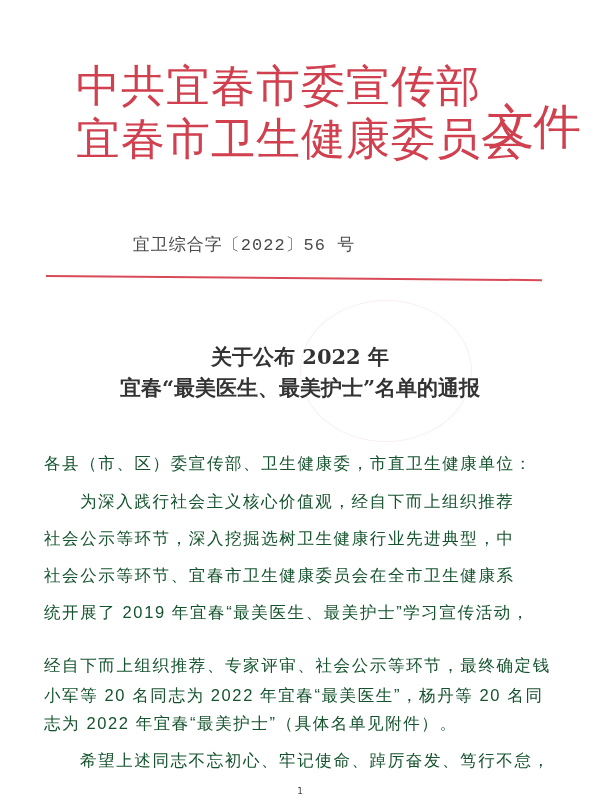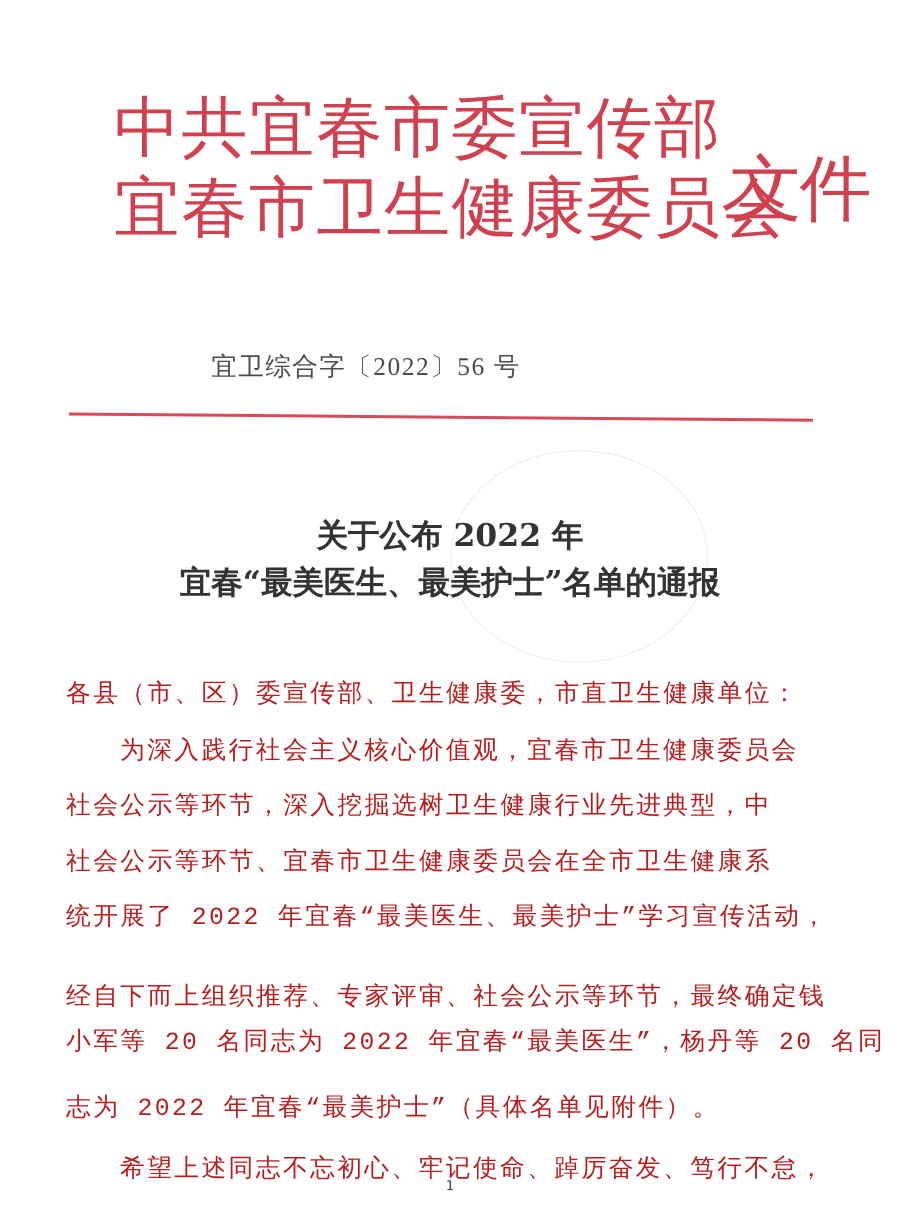--- a/index.html
+++ b/index.html
@@ -7,30 +7,30 @@
          font-family: "DejaVu Serif", "Liberation Serif", serif; color: #2b2b2b; }
   .header-org { position: absolute; left: 40px; color: #d0404f;
                 font-family: "DejaVu Serif", "Liberation Serif", serif;
                 font-size: 44px; letter-spacing: 1px; line-height: 52px; white-space: nowrap; margin-left: 36px; }
   #org1 { top: 60px; }
   #org2 { top: 113px; }
   #wenjian { position: absolute; left: 487px; top: 100px; color: #d0404f;
              font-size: 48px; line-height: 52px; letter-spacing: -2px;
              font-family: "DejaVu Serif", "Liberation Serif", serif; white-space: nowrap; }
   #docnum { position: absolute; top: 233px; left: 0; width: 488px; text-align: center;
-            font-family: Liberation Serif, serif;
+            font-family: Liberation Mono, monospace;
             font-size: 17px; color: #4a4a4a; letter-spacing: 1px; }
   #redline { position: absolute; left: 46px; top: 275px; width: 496px; height: 0;
              border-top: 2px solid #d84a57; transform: rotate(0.48deg); transform-origin: left center; }
   .title { position: absolute; left: 0; width: 600px; text-align: center; font-weight: bold;
            font-family: "DejaVu Serif", "Liberation Serif", serif; font-size: 21px; color: #333; white-space: nowrap; }
   #title1 { top: 343px; }
   #title2 { top: 374px; text-align: center; }
-  .body-line { position: absolute; left: 44px; font-size: 16.5px; line-height: 22px; color: #b91c1c;
-               font-family: Liberation Mono, monospace; white-space: nowrap; letter-spacing: 1.6px; }
+  .body-line { position: absolute; left: 44px; font-size: 16.5px; line-height: 22px; color: #14532d;
+               font-family: Liberation Sans, sans-serif; white-space: nowrap; letter-spacing: 1.6px; }
   .indent { left: 80px; }
   #pagenum { position: absolute; top: 786px; left: 0; width: 600px; text-align: center;
              font-size: 9px; color: #444; font-family: "DejaVu Sans", sans-serif; }
   .stamp { position: absolute; left: 300px; top: 300px; width: 170px; height: 140px; border-radius: 50%;
            border: 1px solid rgba(220,140,150,0.15); }
 </style>
 </head>
 <body>
 
 <div class="stamp"></div>
@@ -39,22 +39,22 @@
 <div id="org2" class="header-org">宜春市卫生健康委员会</div>
 <div id="wenjian">文件</div>
 
 <div id="docnum">宜卫综合字〔2022〕56 号</div>
 <div id="redline"></div>
 
 <div id="title1" class="title">关于公布 2022 年</div>
 <div id="title2" class="title">宜春“最美医生、最美护士”名单的通报</div>
 
 <div class="body-line" style="top:452px">各县（市、区）委宣传部、卫生健康委，市直卫生健康单位：</div>
-<div class="body-line indent" style="top:490px">为深入践行社会主义核心价值观，宜春市卫生健康委员会</div>
+<div class="body-line indent" style="top:490px">为深入践行社会主义核心价值观，经自下而上组织推荐</div>
 <div class="body-line" style="top:527px">社会公示等环节，深入挖掘选树卫生健康行业先进典型，中</div>
 <div class="body-line" style="top:564px">社会公示等环节、宜春市卫生健康委员会在全市卫生健康系</div>
-<div class="body-line" style="top:601px">统开展了 2022 年宜春“最美医生、最美护士”学习宣传活动，</div>
+<div class="body-line" style="top:601px">统开展了 2019 年宜春“最美医生、最美护士”学习宣传活动，</div>
 <div class="body-line" style="top:654px">经自下而上组织推荐、专家评审、社会公示等环节，最终确定钱</div>
 <div class="body-line" style="top:684px">小军等 20 名同志为 2022 年宜春“最美医生”，杨丹等 20 名同</div>
-<div class="body-line" style="top:728px">志为 2022 年宜春“最美护士”（具体名单见附件）。</div>
-<div class="body-line indent" style="top:769px">希望上述同志不忘初心、牢记使命、踔厉奋发、笃行不怠，</div>
+<div class="body-line" style="top:712px">志为 2022 年宜春“最美护士”（具体名单见附件）。</div>
+<div class="body-line indent" style="top:749px">希望上述同志不忘初心、牢记使命、踔厉奋发、笃行不怠，</div>
 
 <div id="pagenum">1</div>
 
 </body></html>

